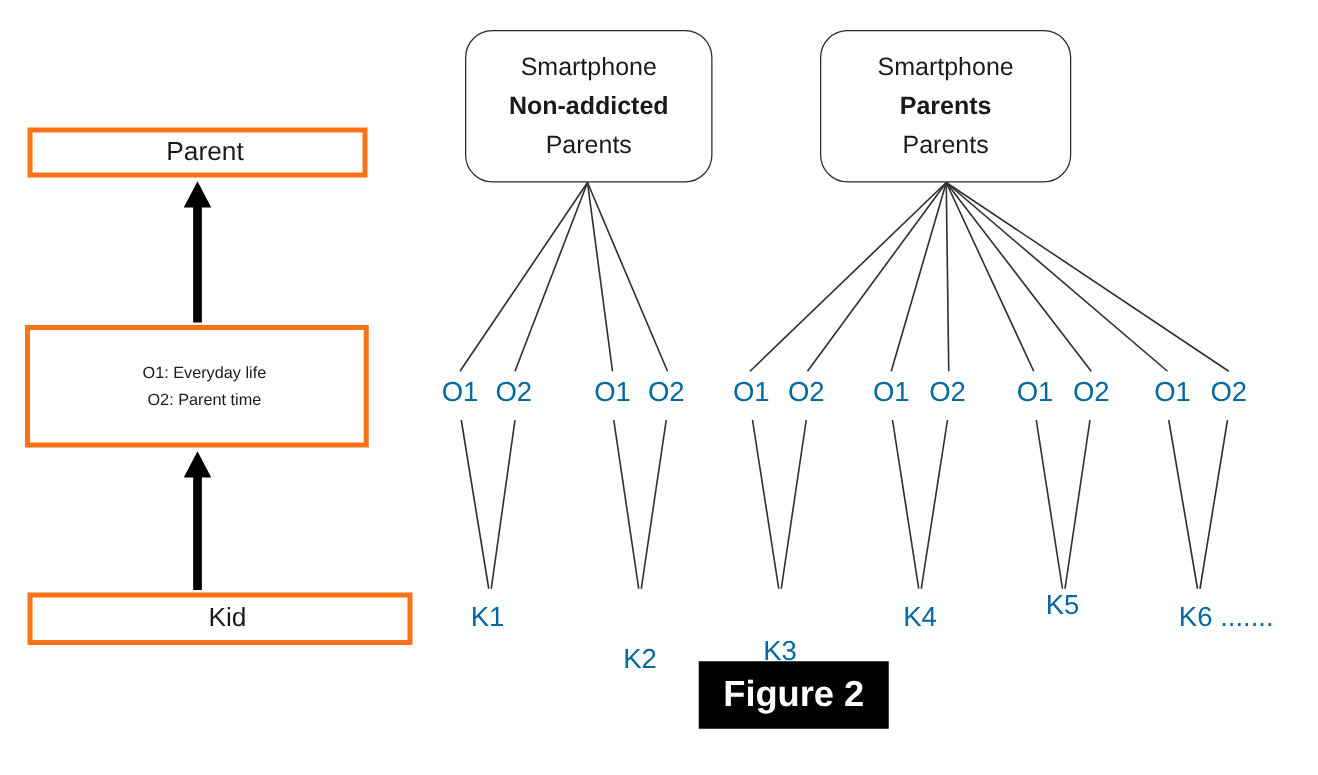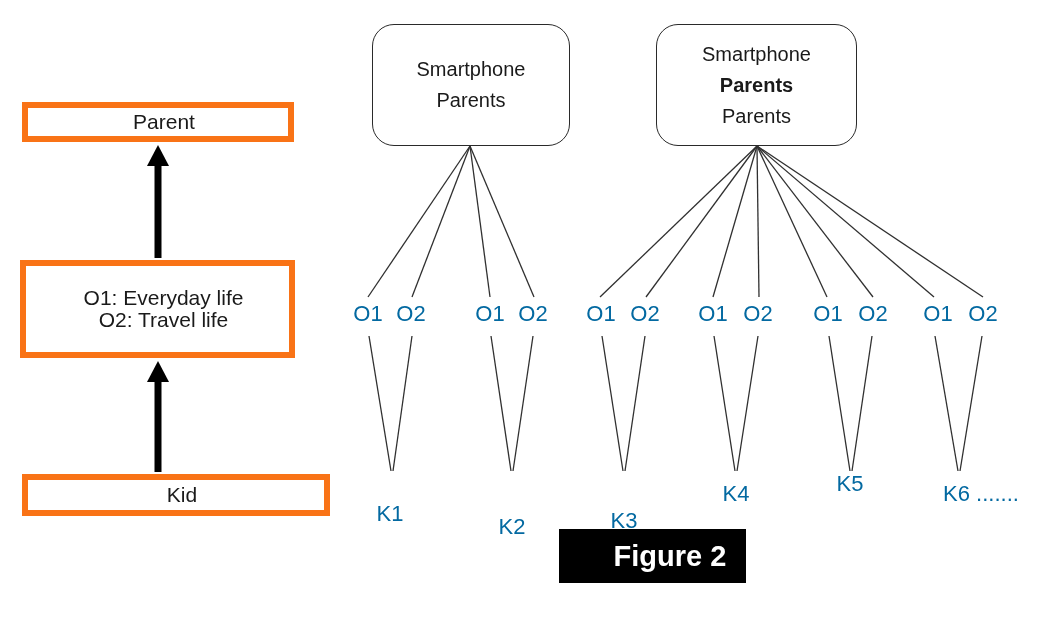--- a/index.html
+++ b/index.html
@@ -27,41 +27,41 @@
     position: absolute;
     box-sizing: border-box;
     background: #ffffff;
     display: flex;
     flex-direction: column;
     align-items: center;
     justify-content: center;
     text-align: right;
   }
   .rect {
-    border: 6px solid #f97316;
+    border: 4px solid #f97316;
     padding-left: 12px;
   }
   .rounded {
     border: 1.5px solid #2a2a2a;
     border-radius: 22px;
     line-height: 31px;
     font-size: 20px;
   }
   .rounded .bold-line {
     font-weight: bold;
   }
   .parent-box, .kid-box {
     font-size: 21px;
   }
   .meas-title {
     font-size: 21px;
     line-height: 26px;
   }
   .meas-sub {
-    font-size: 21px;
+    font-size: 13px;
     line-height: 22px;
   }
   .olabel, .klabel {
     position: absolute;
     transform: translateX(-50%);
     font-size: 22px;
     white-space: nowrap;
     color: #0369a1;
   }
   .caption {
@@ -70,21 +70,20 @@
     top: 529px;
     width: 152px;
     height: 54px;
     background: #000000;
     color: #ffffff;
     font-size: 29px;
     font-weight: bold;
     display: flex;
     align-items: center;
     justify-content: center;
-    padding-left: 35px;
   }
 </style>
 </head>
 <body>
 
 <div class="canvas">
 
   <svg class="lines" viewBox="0 0 1054 620" xmlns="http://www.w3.org/2000/svg">
 
     <g stroke="#000000" fill="#000000">
@@ -129,29 +128,30 @@
       <line x1="982" y1="336" x2="960" y2="471"></line>
     </g>
   </svg>
 
   <div class="box rect parent-box" style="left:22px; top:102px; width:272px; height:40px;">
     <span>Parent</span>
   </div>
 
   <div class="box rect" style="left:20px; top:260px; width:275px; height:98px;">
     <div class="meas-sub">O1: Everyday life</div>
-    <div class="meas-sub">O2: Travel life</div>
+    <div class="meas-sub">O2: Parent time</div>
   </div>
 
   <div class="box rect kid-box" style="left:22px; top:474px; width:308px; height:42px;">
     <span>Kid</span>
   </div>
 
   <div class="box rounded" style="left:372px; top:24px; width:198px; height:122px;">
     <div>Smartphone</div>
+    <div class="bold-line">Non-addicted</div>
     <div>Parents</div>
   </div>
 
   <div class="box rounded" style="left:656px; top:24px; width:201px; height:122px;">
     <div>Smartphone</div>
     <div class="bold-line">Parents</div>
     <div>Parents</div>
   </div>
 
   <span class="olabel" style="left:368px; top:301px;">O1</span>
@@ -160,21 +160,21 @@
   <span class="olabel" style="left:533px; top:301px;">O2</span>
   <span class="olabel" style="left:601px; top:301px;">O1</span>
   <span class="olabel" style="left:645px; top:301px;">O2</span>
   <span class="olabel" style="left:713px; top:301px;">O1</span>
   <span class="olabel" style="left:758px; top:301px;">O2</span>
   <span class="olabel" style="left:828px; top:301px;">O1</span>
   <span class="olabel" style="left:873px; top:301px;">O2</span>
   <span class="olabel" style="left:938px; top:301px;">O1</span>
   <span class="olabel" style="left:983px; top:301px;">O2</span>
 
-  <span class="klabel" style="left:390px; top:481px;margin-top:20px;">K1</span>
+  <span class="klabel" style="left:390px; top:481px;">K1</span>
   <span class="klabel" style="left:512px; top:481px;margin-top:33px;">K2</span>
   <span class="klabel" style="left:624px; top:508px;">K3</span>
   <span class="klabel" style="left:736px; top:481px;">K4</span>
   <span class="klabel" style="left:850px; top:471px;">K5</span>
   <span class="klabel" style="left:981px; top:481px;">K6 .......</span>
 
   <div class="caption">
     <span>Figure 2</span>
   </div>
 

